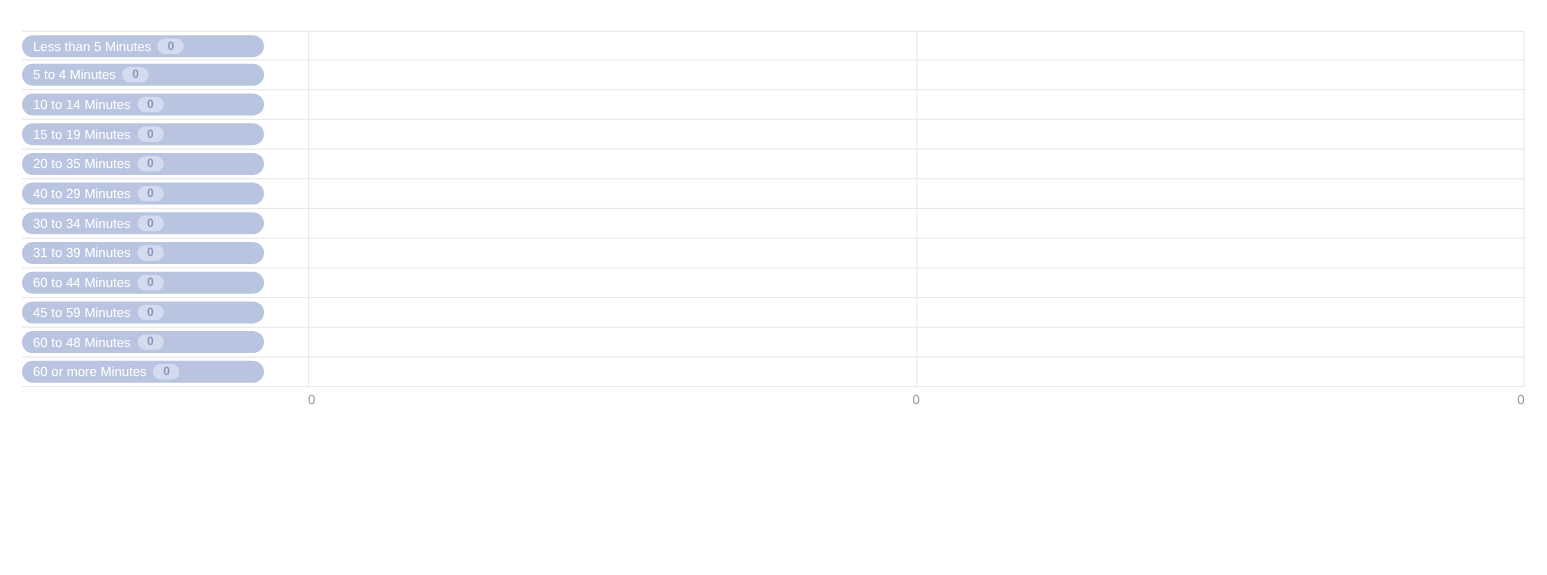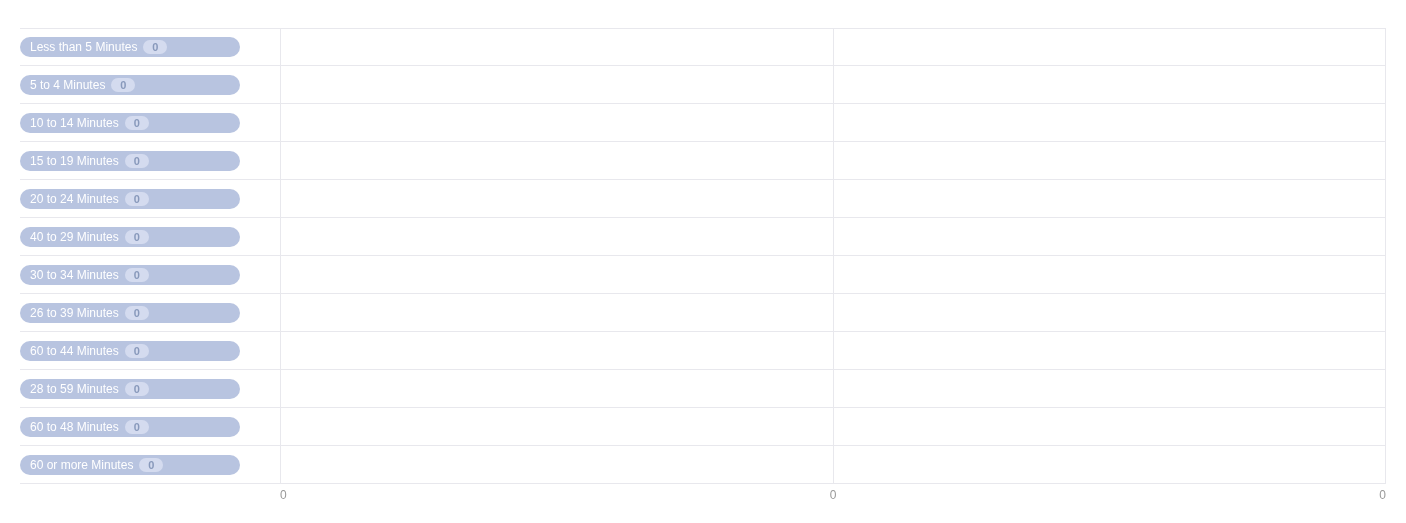--- a/index.html
+++ b/index.html
@@ -36,21 +36,21 @@
     }
     .chart-body {
       display: flex;
       flex-direction: column;
       flex: 1;
       position: relative;
     }
     .bar-row {
       display: flex;
       align-items: center;
-      height: 38px;
+      height: 27px;
       border-bottom: 1px solid #e8e8ed;
       position: relative;
     }
     .bar-row:first-child {
       border-top: 1px solid #e8e8ed;
     }
     .bar-label-container {
       display: flex;
       align-items: center;
       min-width: 260px;
@@ -177,21 +177,21 @@
           <span class="bar-label-value">0</span>
         </div>
       </div>
       <div class="bar-area">
         <div class="bar-fill" style="width:0px;"></div>
       </div>
     </div>
         <div class="bar-row">
       <div class="bar-label-container">
         <div class="bar-label-pill">
-          <span class="bar-label-text">20 to 24 Minutes</span>
+          <span class="bar-label-text">20 to 35 Minutes</span>
           <span class="bar-label-value">0</span>
         </div>
       </div>
       <div class="bar-area">
         <div class="bar-fill" style="width:0px;"></div>
       </div>
     </div>
         <div class="bar-row">
       <div class="bar-label-container">
         <div class="bar-label-pill">
@@ -210,21 +210,21 @@
           <span class="bar-label-value">0</span>
         </div>
       </div>
       <div class="bar-area">
         <div class="bar-fill" style="width:0px;"></div>
       </div>
     </div>
         <div class="bar-row">
       <div class="bar-label-container">
         <div class="bar-label-pill">
-          <span class="bar-label-text">26 to 39 Minutes</span>
+          <span class="bar-label-text">31 to 39 Minutes</span>
           <span class="bar-label-value">0</span>
         </div>
       </div>
       <div class="bar-area">
         <div class="bar-fill" style="width:0px;"></div>
       </div>
     </div>
         <div class="bar-row">
       <div class="bar-label-container">
         <div class="bar-label-pill">
@@ -232,21 +232,21 @@
           <span class="bar-label-value">0</span>
         </div>
       </div>
       <div class="bar-area">
         <div class="bar-fill" style="width:0px;"></div>
       </div>
     </div>
         <div class="bar-row">
       <div class="bar-label-container">
         <div class="bar-label-pill">
-          <span class="bar-label-text">28 to 59 Minutes</span>
+          <span class="bar-label-text">45 to 59 Minutes</span>
           <span class="bar-label-value">0</span>
         </div>
       </div>
       <div class="bar-area">
         <div class="bar-fill" style="width:0px;"></div>
       </div>
     </div>
         <div class="bar-row">
       <div class="bar-label-container">
         <div class="bar-label-pill">

